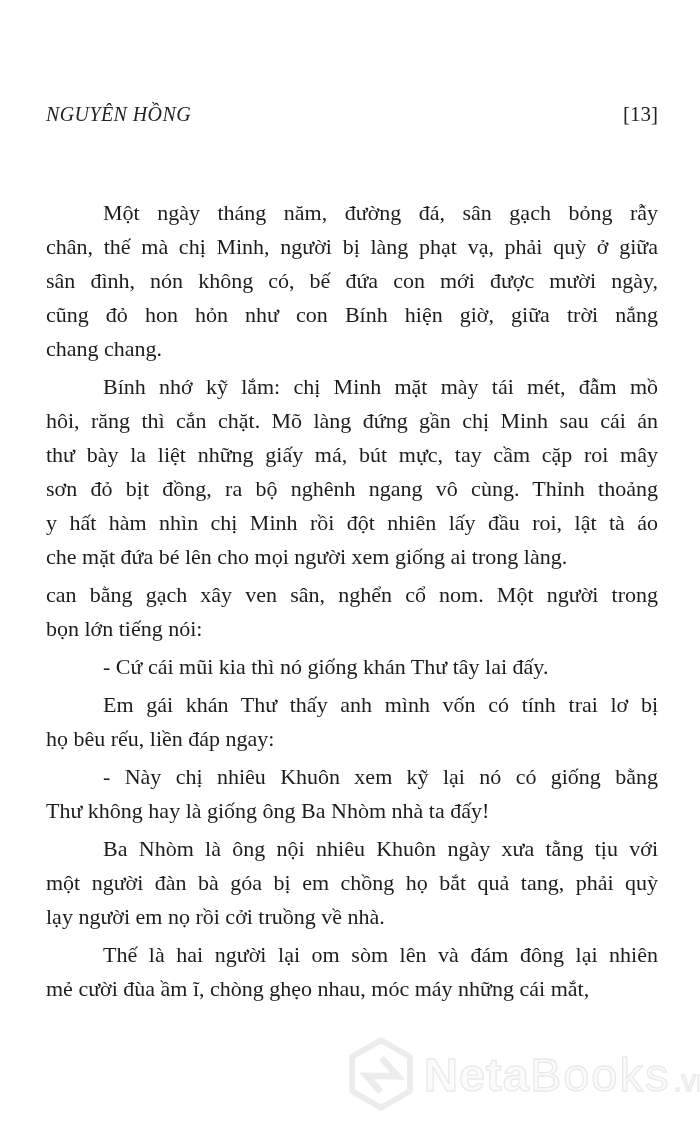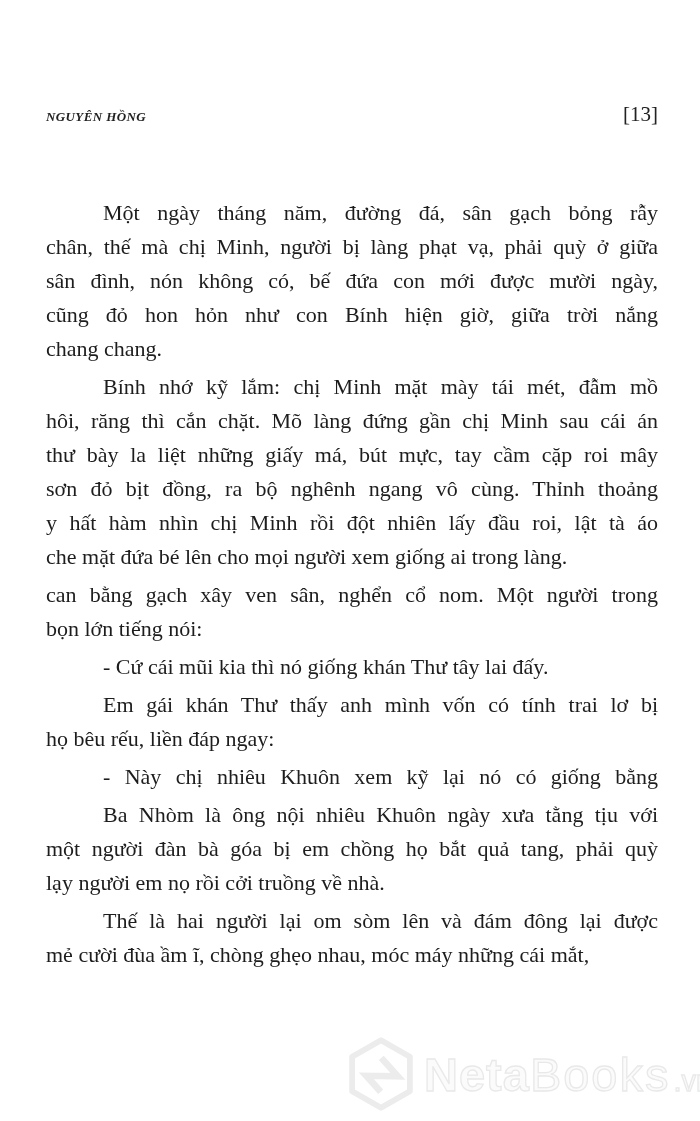--- a/index.html
+++ b/index.html
@@ -16,22 +16,22 @@
     position: absolute;
     left: 46px;
     top: 90px;
     width: 612px;
     display: flex;
     justify-content: space-between;
     align-items: baseline;
   }
   .author {
     font-style: italic;
-    font-weight: 700;
-    font-size: 13px;
+    font-weight: 400;
+    font-size: 20px;
     letter-spacing: 0.4px;
     color: #222222;
   }
   .page-number {
     font-size: 21px;
     color: #222222;
     margin-top: 12px;
   }
   .body-text {
     position: absolute;
@@ -103,28 +103,29 @@
       </div>
       <div class="para">
         <div class="line first last">- Cứ cái mũi kia thì nó giống khán Thư tây lai đấy.</div>
       </div>
       <div class="para">
         <div class="line first">Em gái khán Thư thấy anh mình vốn có tính trai lơ bị</div>
         <div class="line last">họ bêu rếu, liền đáp ngay:</div>
       </div>
       <div class="para">
         <div class="line first">- Này chị nhiêu Khuôn xem kỹ lại nó có giống bằng</div>
+        <div class="line last">Thư không hay là giống ông Ba Nhòm nhà ta đấy!</div>
       </div>
       <div class="para">
         <div class="line first">Ba Nhòm là ông nội nhiêu Khuôn ngày xưa tằng tịu với</div>
         <div class="line">một người đàn bà góa bị em chồng họ bắt quả tang, phải quỳ</div>
         <div class="line last">lạy người em nọ rồi cởi truồng về nhà.</div>
       </div>
       <div class="para">
-        <div class="line first">Thế là hai người lại om sòm lên và đám đông lại được</div>
+        <div class="line first">Thế là hai người lại om sòm lên và đám đông lại nhiên</div>
         <div class="line last">mẻ cười đùa ầm ĩ, chòng ghẹo nhau, móc máy những cái mắt,</div>
       </div>
     </div>
 
   <div class="watermark">
     <svg width="66" height="76" viewBox="0 0 80 92">
       <polygon points="40,5 75,25 75,67 40,87 5,67 5,25" fill="none" stroke="#ececec" stroke-width="7" stroke-linejoin="round"></polygon>
       <path d="M 26 62 L 26 36 L 54 62 L 54 32" fill="none" stroke="#ececec" stroke-width="8" stroke-linejoin="miter" stroke-linecap="butt" transform="rotate(-42 40 47)"></path>
     </svg>
     <div class="wm-text">

